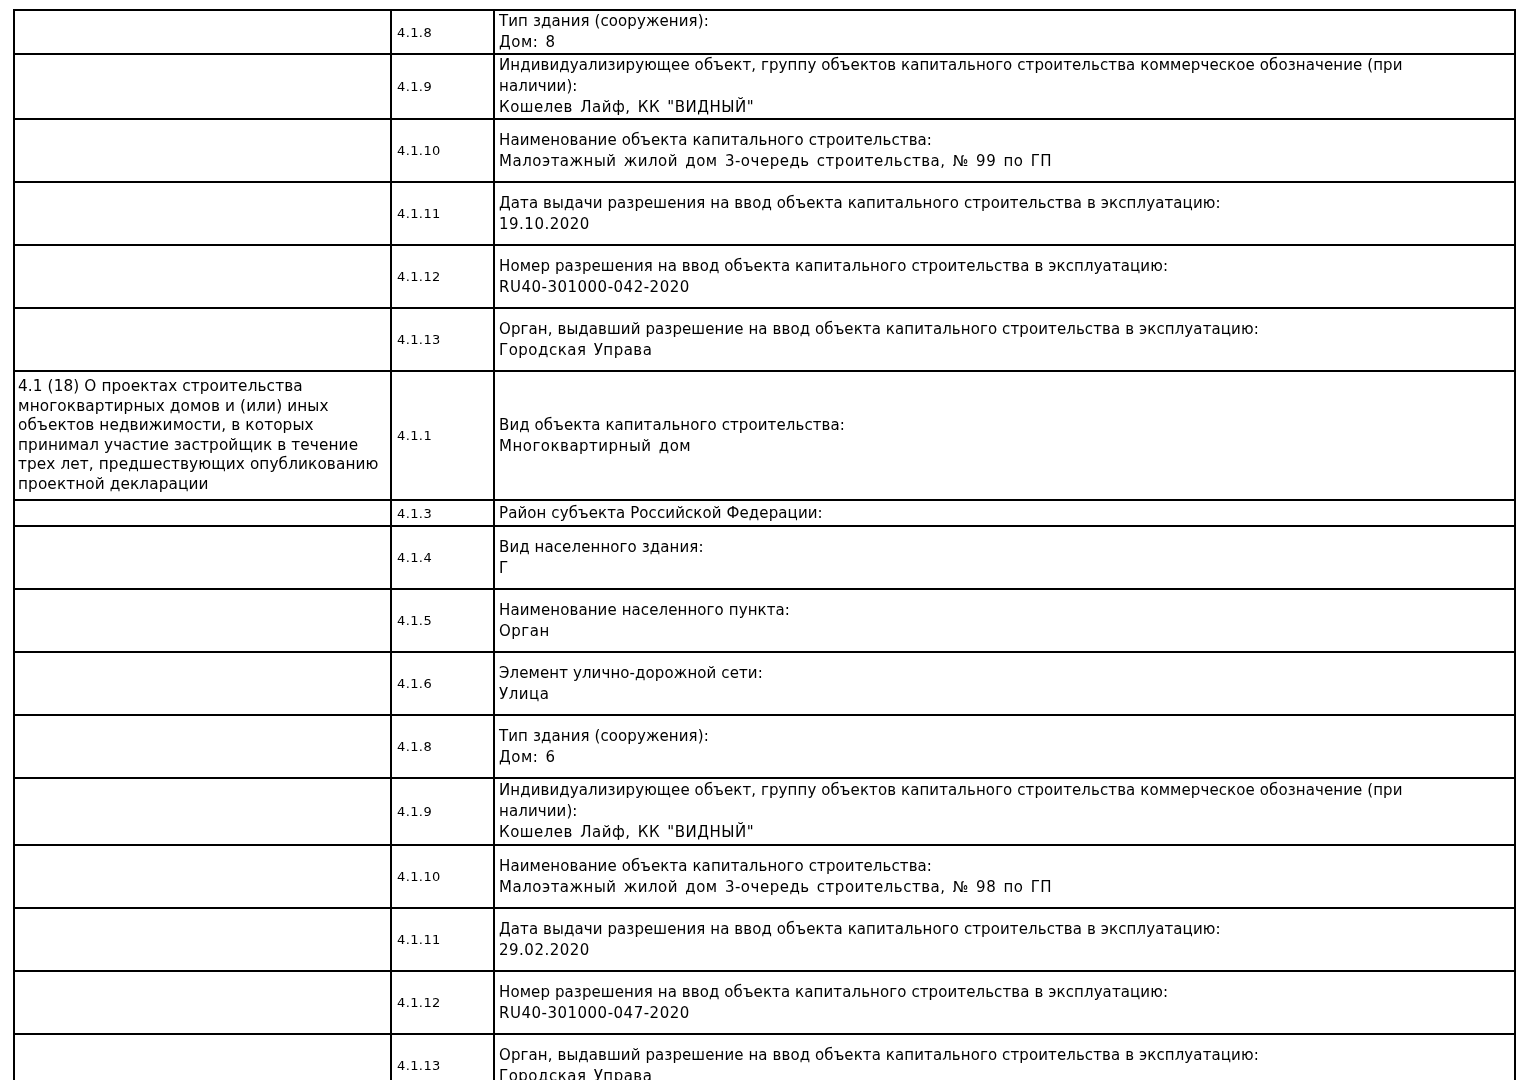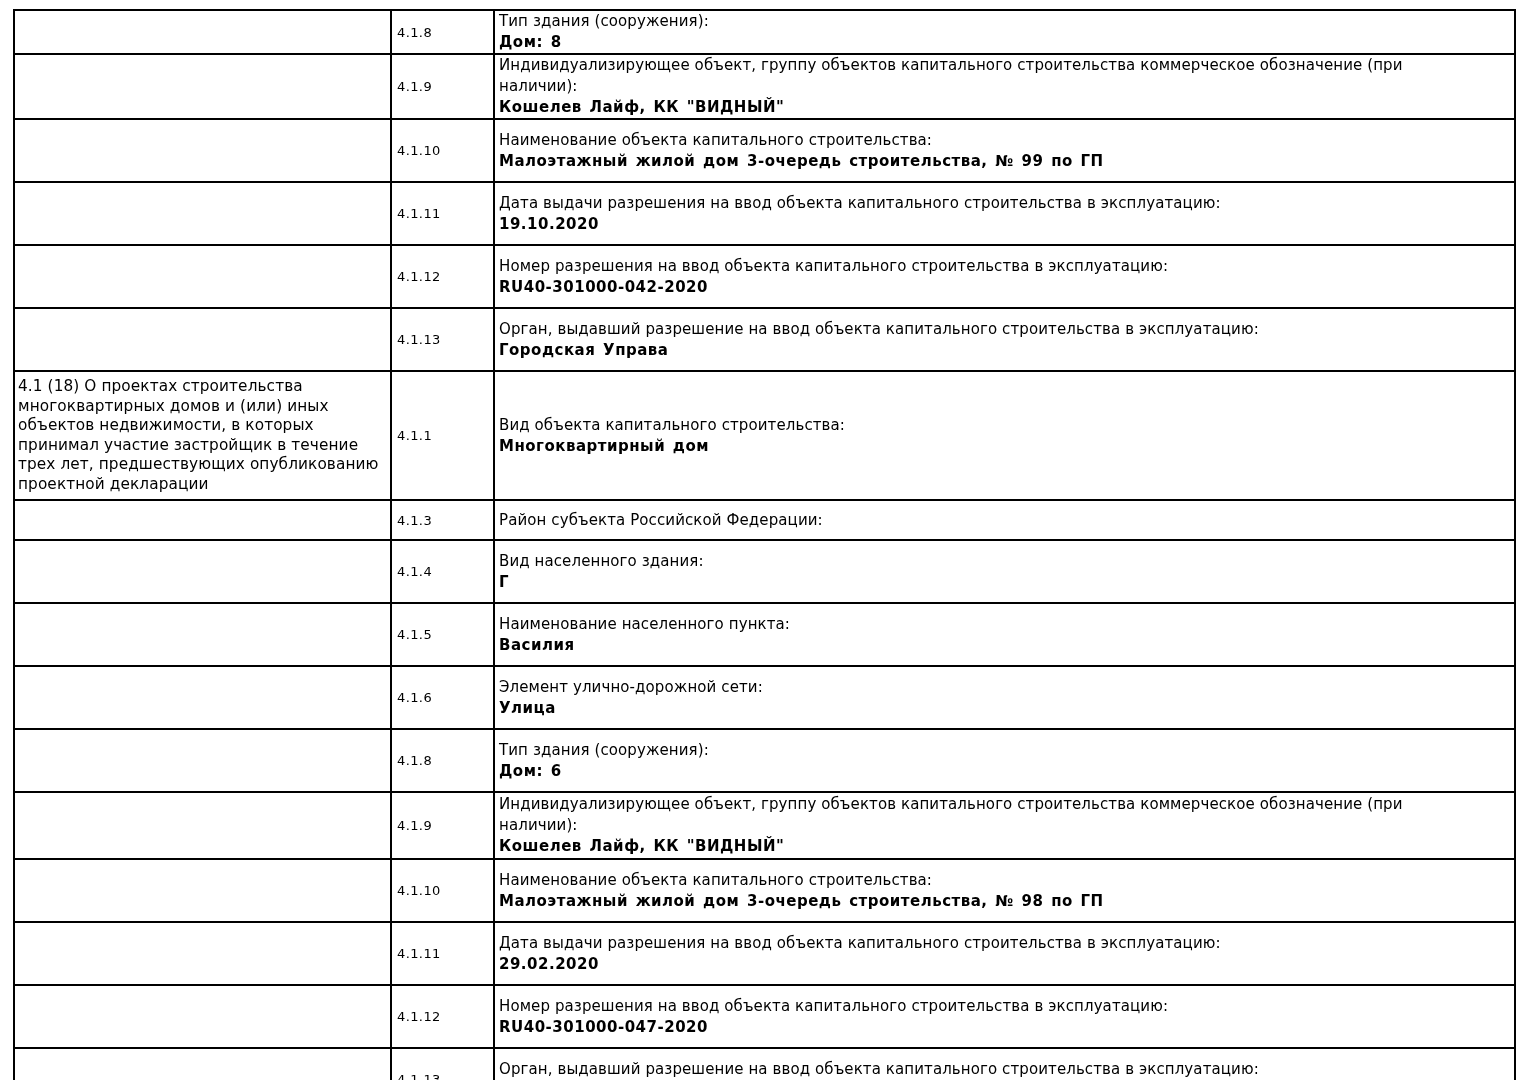--- a/index.html
+++ b/index.html
@@ -49,26 +49,26 @@
   td.c-detail {
     padding: 0 45px 0 4px;
     font-size: 15px;
     line-height: 21px;
   }
   .field-label {
     font-weight: normal;
     letter-spacing: 0.1px;
   }
   .field-value {
-    font-weight: bold;
+    font-weight: normal;
     letter-spacing: 0.5px;
     word-spacing: 2px;
   }
   
-  tr.h26  { height: 40px; padding-left: 14px; }
+  tr.h26  { height: 26px; padding-left: 14px; }
   tr.h44  { height: 44px; }
   tr.h45  { height: 63px; }
   tr.h63  { height: 63px; }
   tr.h67  { height: 67px; }
   tr.h129 { height: 129px; }
 </style>
 </head>
 <body>
 
 <table class="decl-table">
@@ -161,21 +161,21 @@
         <div class="field-label">Вид населенного здания:</div>
         <div class="field-value">Г</div>
       </td>
     </tr>
 
     <tr class="h45">
       <td class="c-section"></td>
       <td class="c-code">4.1.5</td>
       <td class="c-detail">
         <div class="field-label">Наименование населенного пункта:</div>
-        <div class="field-value">Василия</div>
+        <div class="field-value">Орган</div>
       </td>
     </tr>
 
     <tr class="h45">
       <td class="c-section"></td>
       <td class="c-code">4.1.6</td>
       <td class="c-detail">
         <div class="field-label">Элемент улично-дорожной сети:</div>
         <div class="field-value">Улица</div>
       </td>

